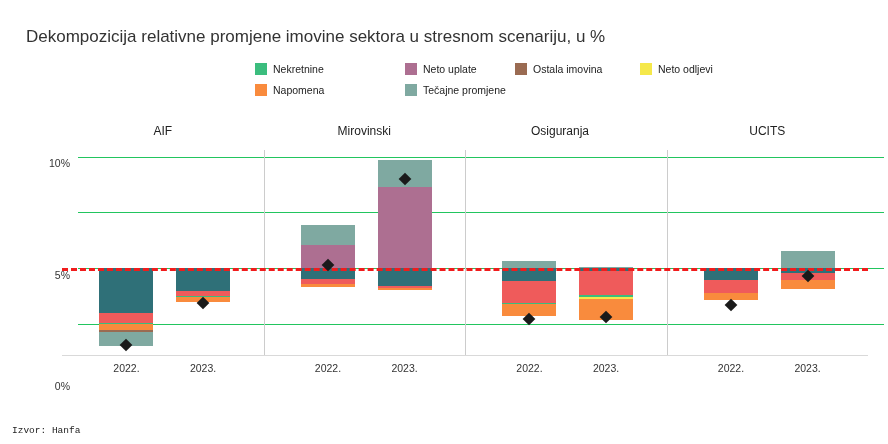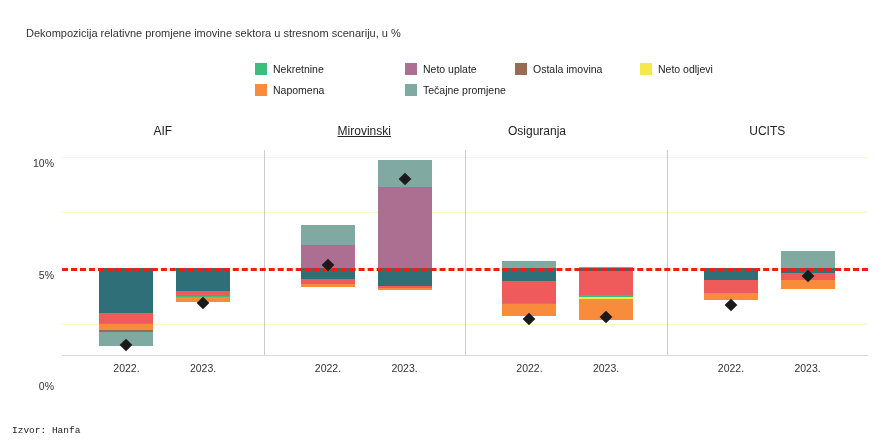--- a/index.html
+++ b/index.html
@@ -24,21 +24,21 @@
     left: 12px;
     top: 6px;
     font-size: 13.5px;
     color: #222;
     letter-spacing: 0.1px;
   }
   .subtitle {
     position: absolute;
     left: 12px;
     top: 27px;
-    font-size: 11px;
+    font-size: 17px;
     color: #333;
     padding-left: 14px;
   }
   
   .legend {
     position: absolute;
     left: 255px;
     top: 58px;
     width: 420px;
     display: grid;
@@ -77,24 +77,24 @@
   }
   .panel-title {
     position: absolute;
     font-size: 12px;
     color: #222;
     text-align: center;
     transform: translateX(-50%);
   }
   .gridline {
     position: absolute;
-    left: 0;
+    left: 16px;
     width: 806px;
     height: 1px;
-    background: #fef9c3;
+    background: #22c55e;
   }
   .axis-label {
     position: absolute;
     right: 100%;
     margin-right: 8px;
     font-size: 10.5px;
     color: #333;
     transform: translateY(-50%);
     white-space: nowrap;
   }
@@ -196,22 +196,22 @@
         <span>Napomena</span>
       </div>
       <div class="legend-item">
         <span class="swatch" style="background: rgb(127, 169, 161);"></span>
         <span>Tečajne promjene</span>
       </div>
     </div>
 
   <div class="panel-titles" id="panel-titles">
       <div class="panel-title" style="left: 100.75px;">AIF</div>
-      <div class="panel-title" style="left: 302.25px; text-decoration: underline;">Mirovinski</div>
-      <div class="panel-title" style="left: 475px;">Osiguranja</div>
+      <div class="panel-title" style="left: 302.25px;">Mirovinski</div>
+      <div class="panel-title" style="left: 498px;">Osiguranja</div>
       <div class="panel-title" style="left: 705.25px;">UCITS</div>
     </div>
 
   <div class="plot" id="plot">
       <div class="gridline" style="top: 173.804px;"></div>
       <div class="gridline" style="top: 118.098px;">
         <div class="axis-label" style="top: 118.098px;">0%</div>
       </div>
       <div class="gridline" style="top: 62.3913px;">
         <div class="axis-label" style="top: 62.3913px;">5%</div>

